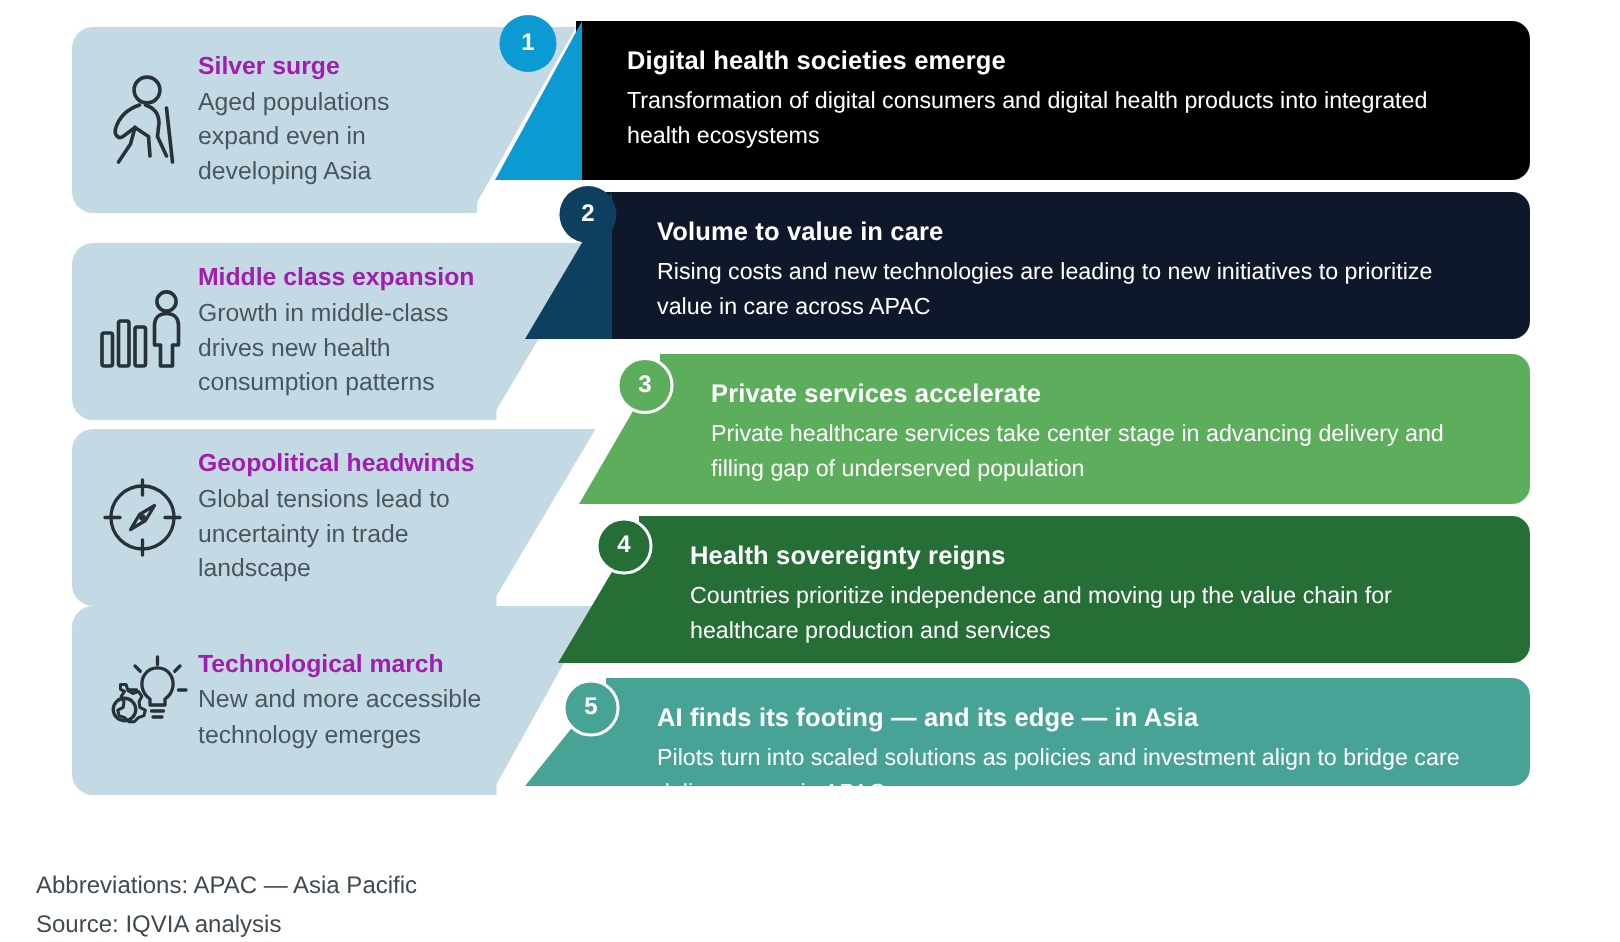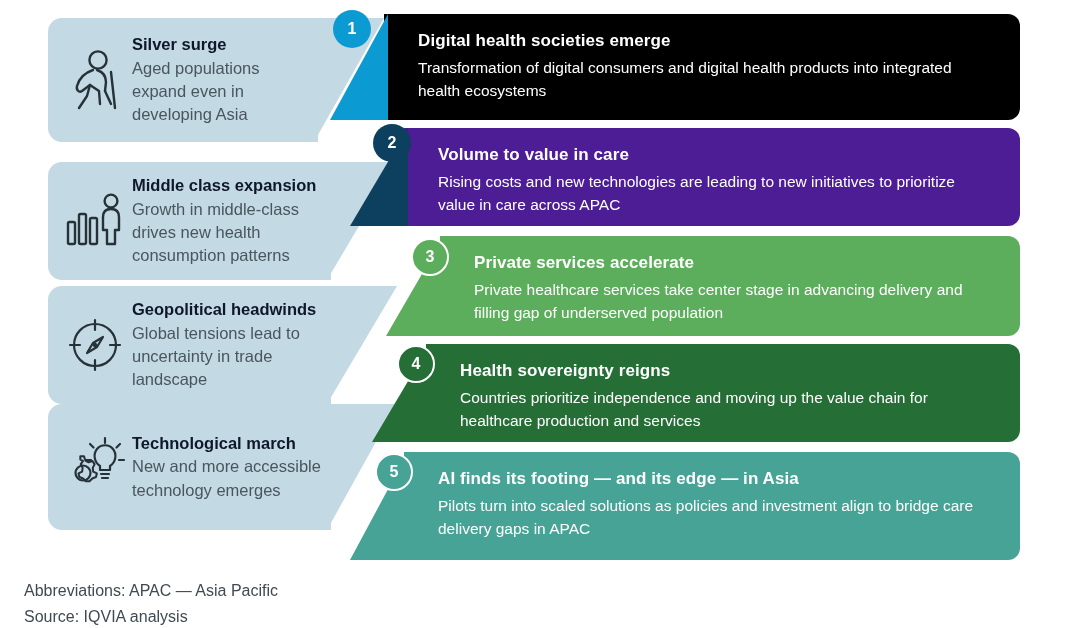--- a/index.html
+++ b/index.html
@@ -26,21 +26,21 @@
     background: #c3d9e4;
     clip-path: polygon(0 0, 100% 0, 0 100%, 0 100%);
   }
   .driver-icon {
     width: 66px; flex: 0 0 66px;
     display: flex; align-items: center; justify-content: center;
     color: #263238;
   }
   .driver-text { padding-left: 4px; }
   .driver-title {
-    font-size: 16.5px; font-weight: 700; color: #0f172a;
+    font-size: 16.5px; font-weight: 700; color: #a21caf;
     line-height: 1.42;
   }
   .driver-desc {
     font-size: 16.5px; font-weight: 400; color: #4a565e;
     line-height: 1.42;
   }
 
   
   .trend {
     position: absolute;
@@ -160,21 +160,21 @@
     <div class="slant" style="background:#0c9ad3;"></div>
     <div class="trend-body">
       <div class="trend-title">Digital health societies emerge</div>
       <div class="trend-desc">Transformation of digital consumers and digital health products into integrated health ecosystems</div>
     </div>
   </div>
   <div class="badge" style="left:333px; top:10px; background:#0c9ad3;">
     <span>1</span>
   </div>
 
-  <div class="trend" style="left:404px; top:128px; width:616px; height:98px; background:#4c1d95;">
+  <div class="trend" style="left:404px; top:128px; width:616px; height:98px; background:#0f172a;">
     <div class="slant" style="background:#0d3f5f;"></div>
     <div class="trend-body">
       <div class="trend-title">Volume to value in care</div>
       <div class="trend-desc">Rising costs and new technologies are leading to new initiatives to prioritize value in care across APAC</div>
     </div>
   </div>
   <div class="badge" style="left:373px; top:124px; background:#0d3f5f;">
     <span>2</span>
   </div>
 
@@ -193,21 +193,21 @@
     <div class="slant" style="background:#256e36;"></div>
     <div class="trend-body">
       <div class="trend-title">Health sovereignty reigns</div>
       <div class="trend-desc">Countries prioritize independence and moving up the value chain for healthcare production and services</div>
     </div>
   </div>
   <div class="badge ringed" style="left:397px; top:345px; background:#256e36;">
     <span>4</span>
   </div>
 
-  <div class="trend" style="left:404px; top:452px; width:616px; height:108px; background:#46a396;">
+  <div class="trend" style="left:404px; top:452px; width:616px; height:72px; background:#46a396;">
     <div class="slant" style="background:#46a396;"></div>
     <div class="trend-body">
       <div class="trend-title">AI finds its footing — and its edge — in Asia</div>
       <div class="trend-desc">Pilots turn into scaled solutions as policies and investment align to bridge care delivery gaps in APAC</div>
     </div>
   </div>
   <div class="badge ringed" style="left:375px; top:453px; background:#46a396;">
     <span>5</span>
   </div>
 

